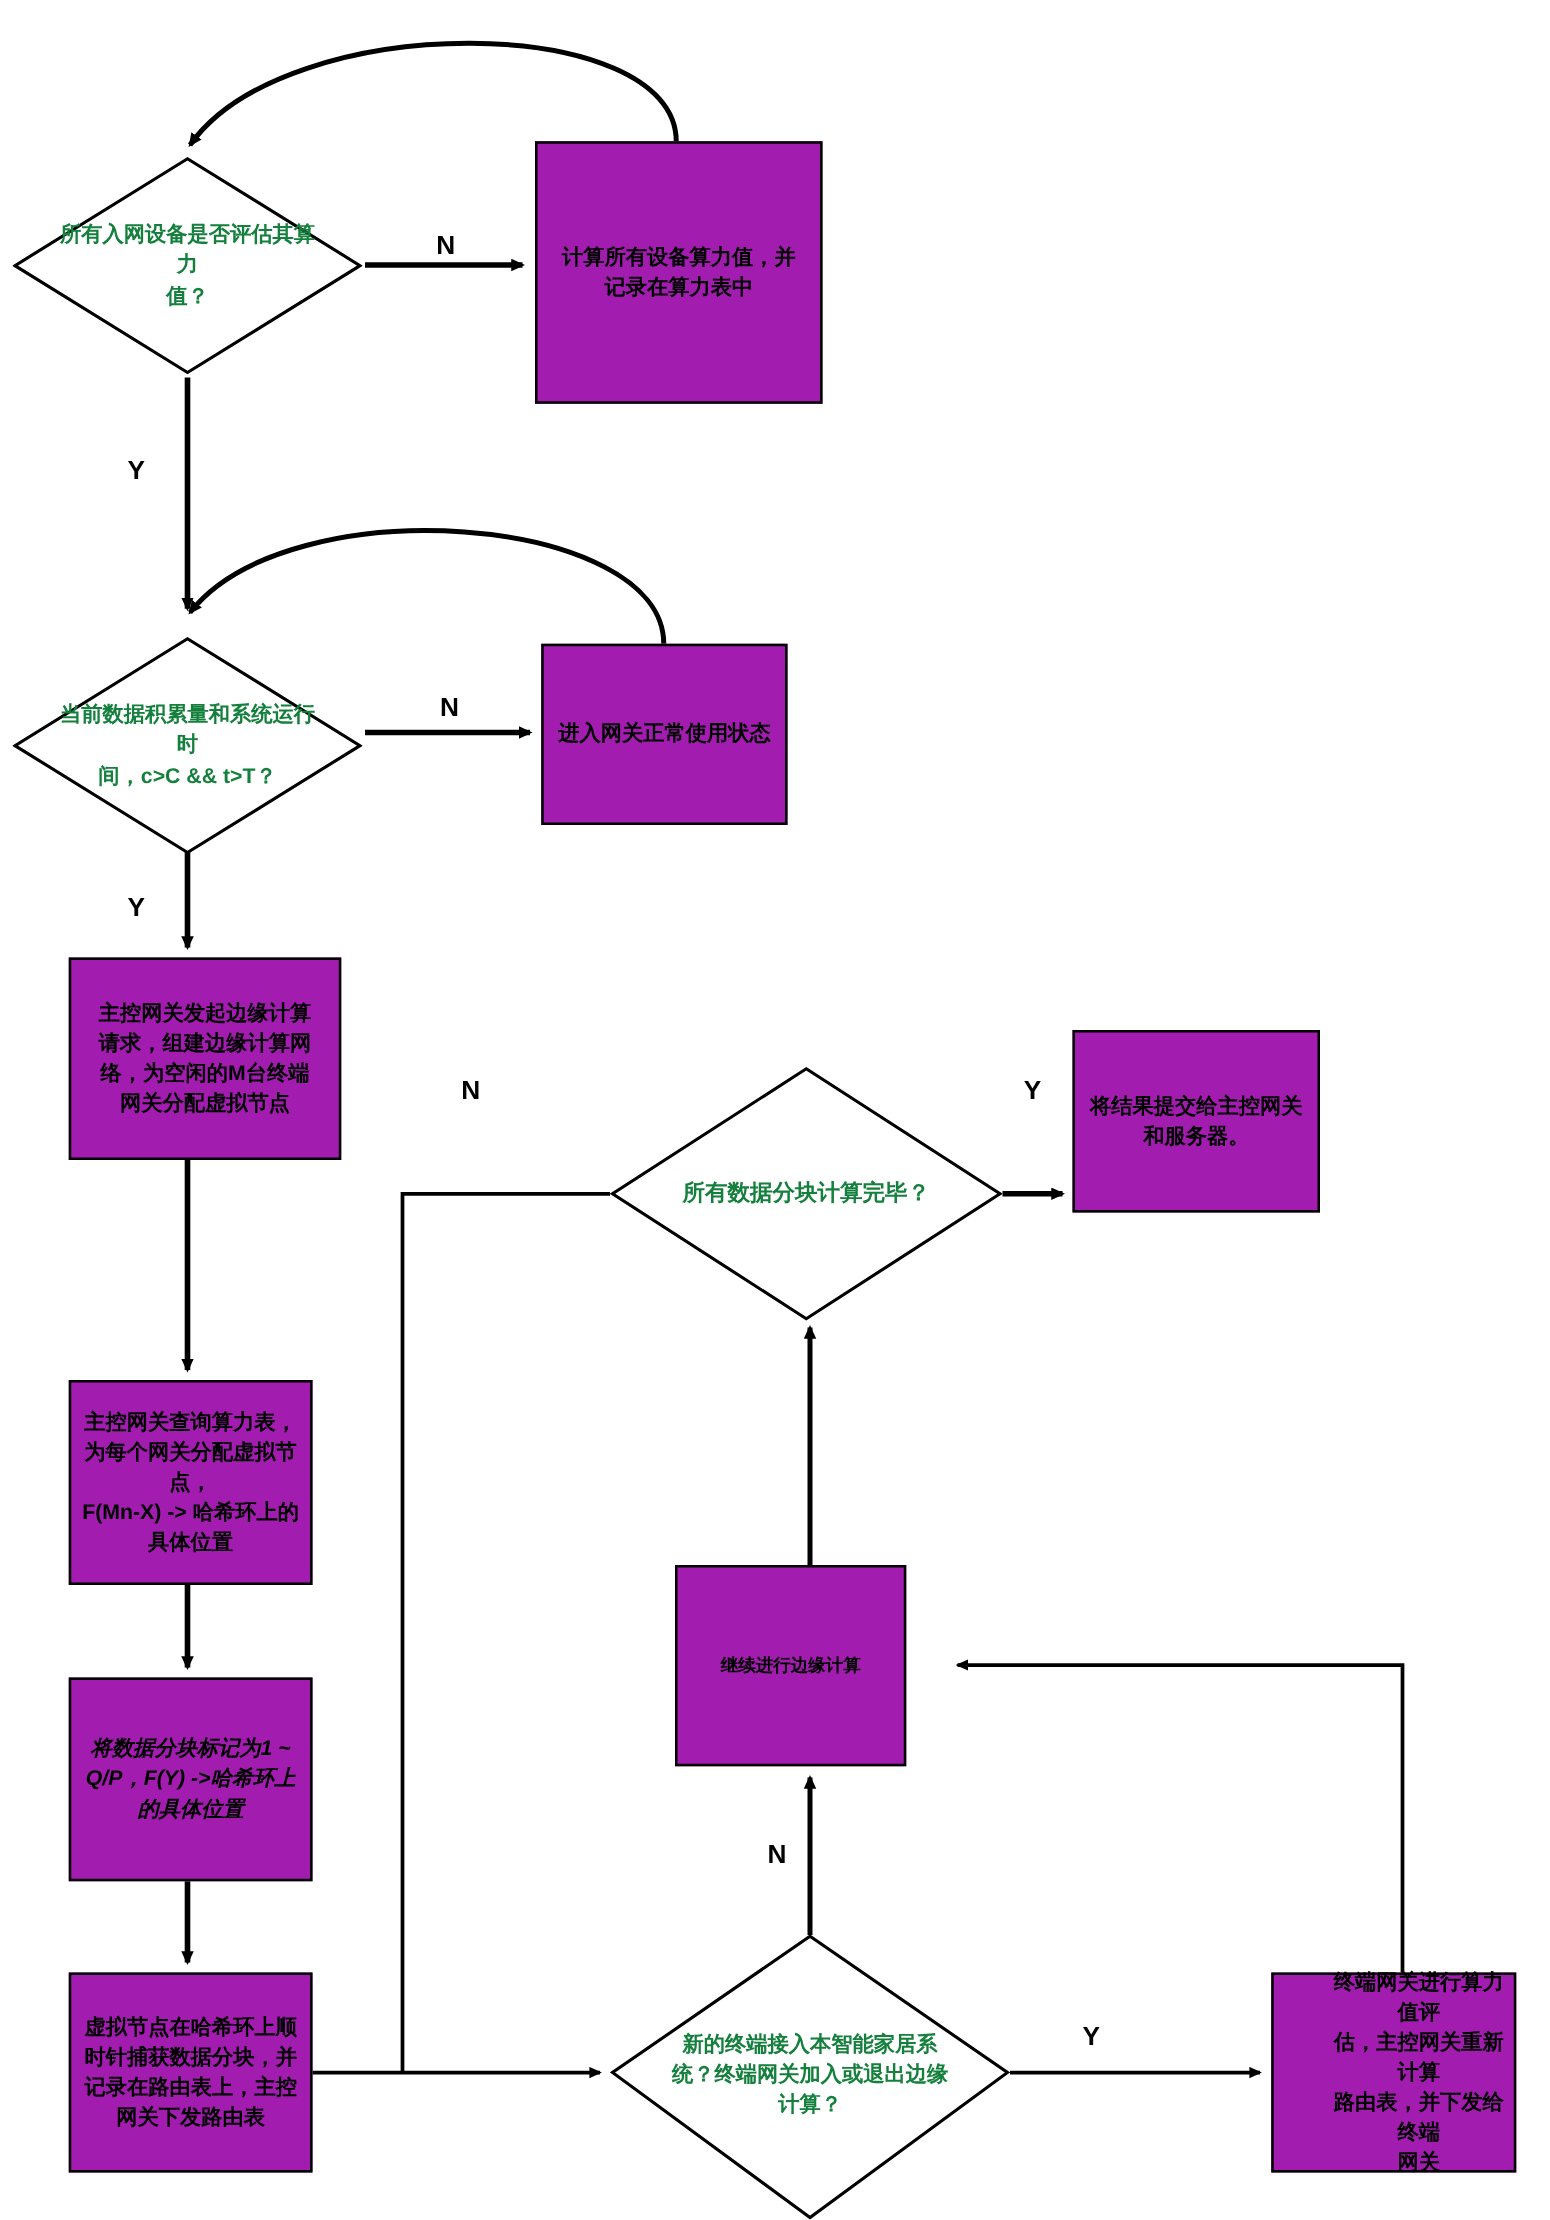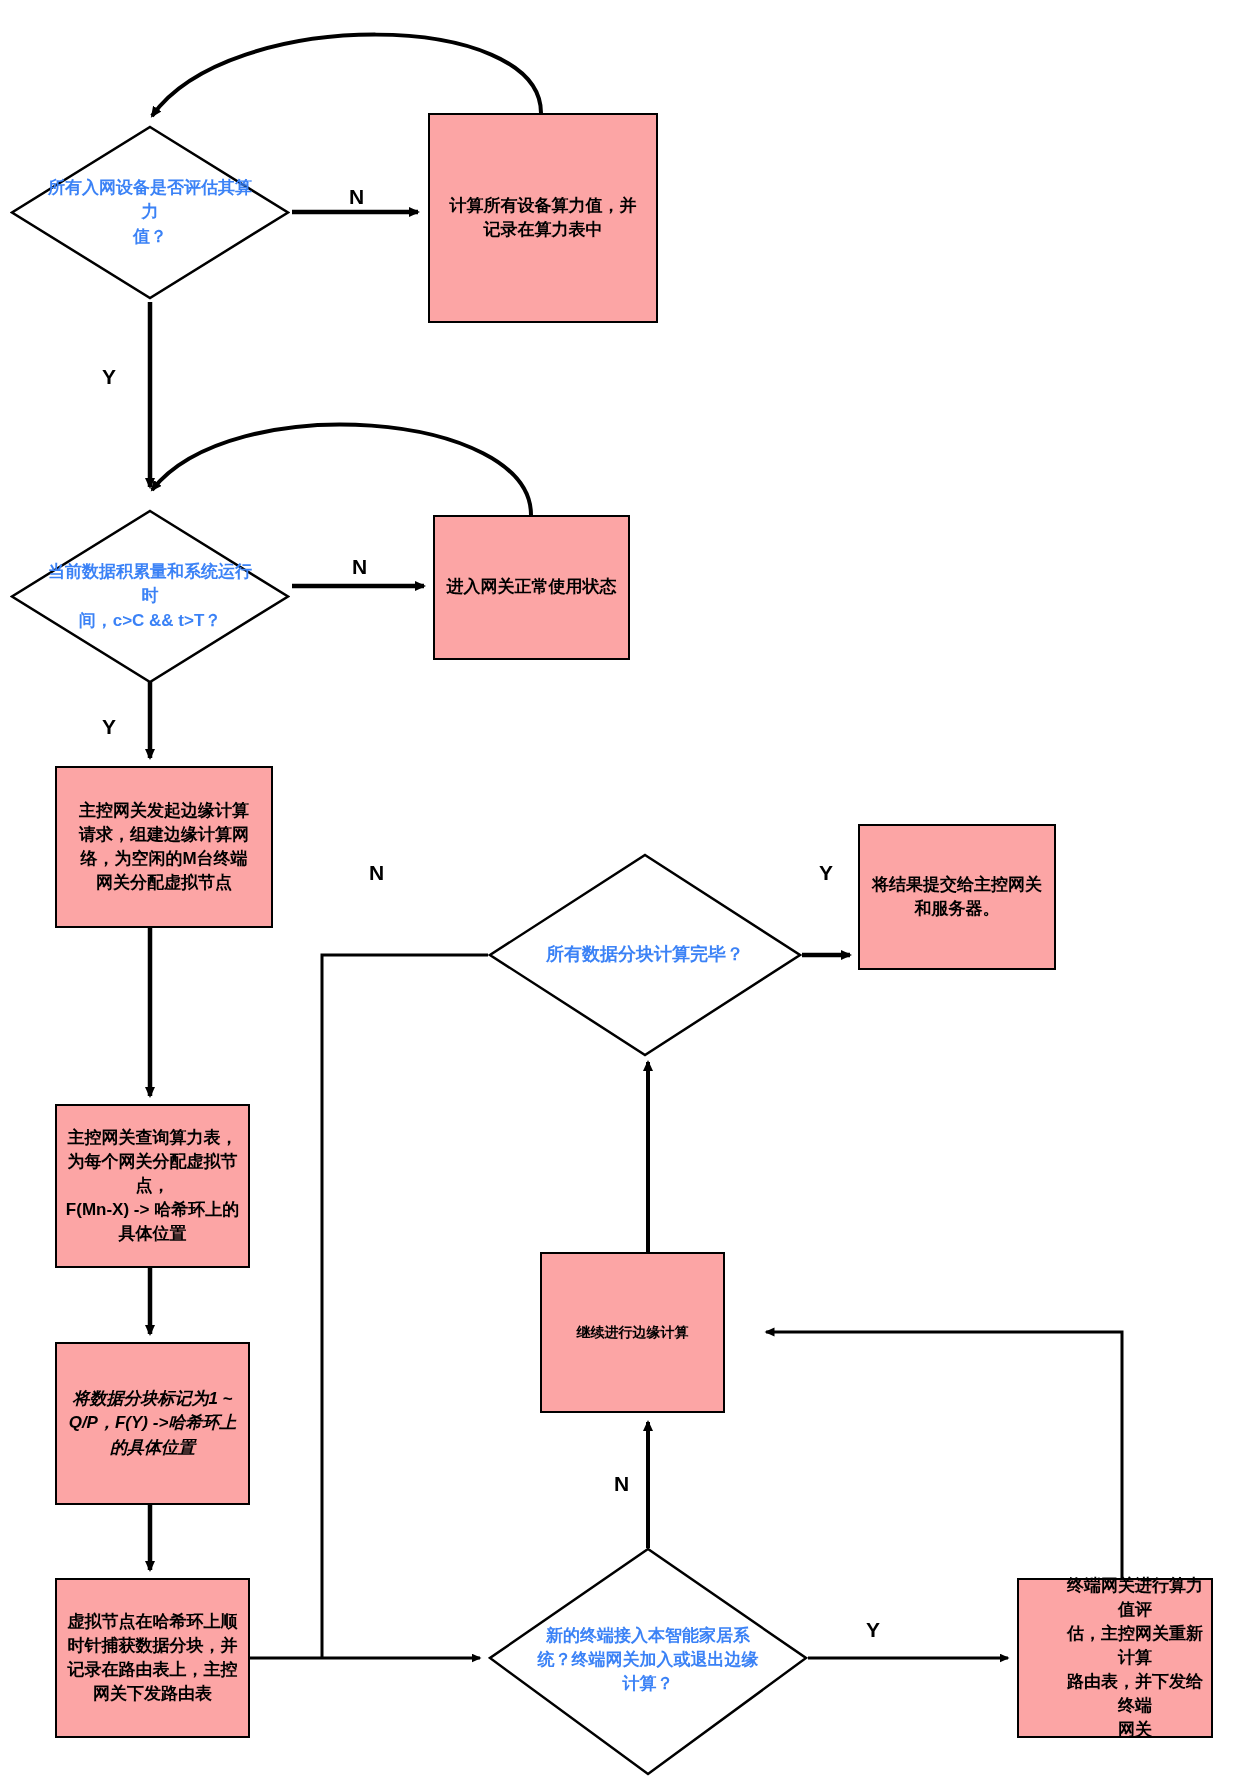--- a/index.html
+++ b/index.html
@@ -4,38 +4,38 @@
 <style>
   html, body { margin:0; padding:0; background:#ffffff; }
   body { width:1240px; height:1776px; font-family:"Liberation Sans", sans-serif; }
   #stage { position:relative; width:1240px; height:1776px; overflow:hidden; background:#fff; }
   #wires { position:absolute; left:0; top:0; width:1240px; height:1776px; }
 
   .node { position:absolute; box-sizing:border-box; }
 
   .proc {
     border:2px solid #000;
-    background:#fca5a5;
+    background:#a21caf;
     display:flex; align-items:center; justify-content:center;
     text-align:center;
     font-weight:bold;
     color:#000;
     line-height:1.42;
     padding:4px 8px;
     white-space:pre-line;
   }
 
   .diamond {
     display:flex; align-items:center; justify-content:center;
     text-align:center;
   }
   .diamond svg { position:absolute; left:0; top:0; }
   .diamond .dtext {
     position:relative; z-index:2;
-    font-weight:bold; color:#3b82f6; line-height:1.42;
+    font-weight:bold; color:#15803d; line-height:1.42;
     white-space:pre-line; width:78%;
   }
 
   .edgelabel {
     position:absolute;
     font-weight:bold;
     color:#000;
     font-size:21px;
     font-family:"Liberation Sans", sans-serif;
     line-height:1;

